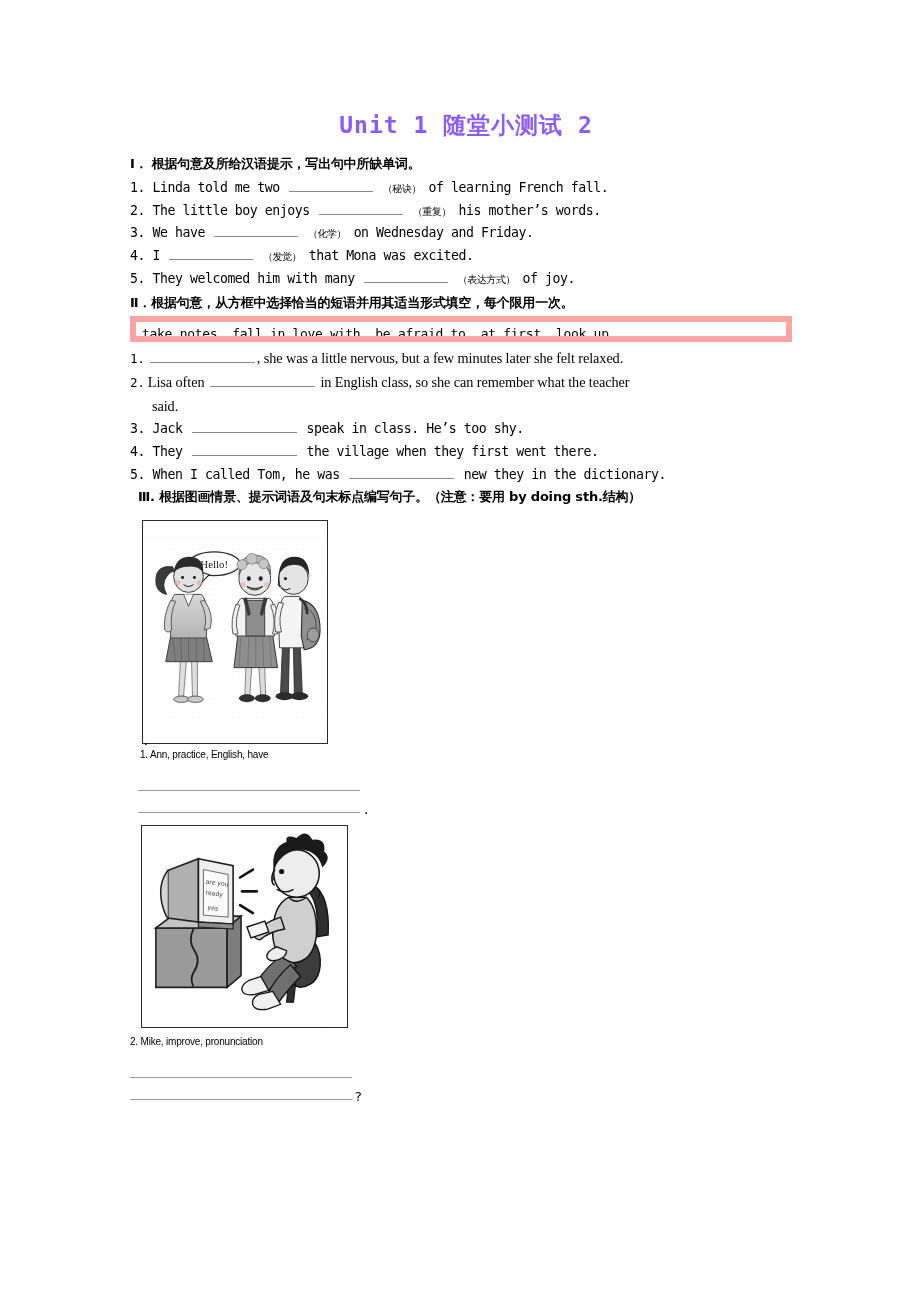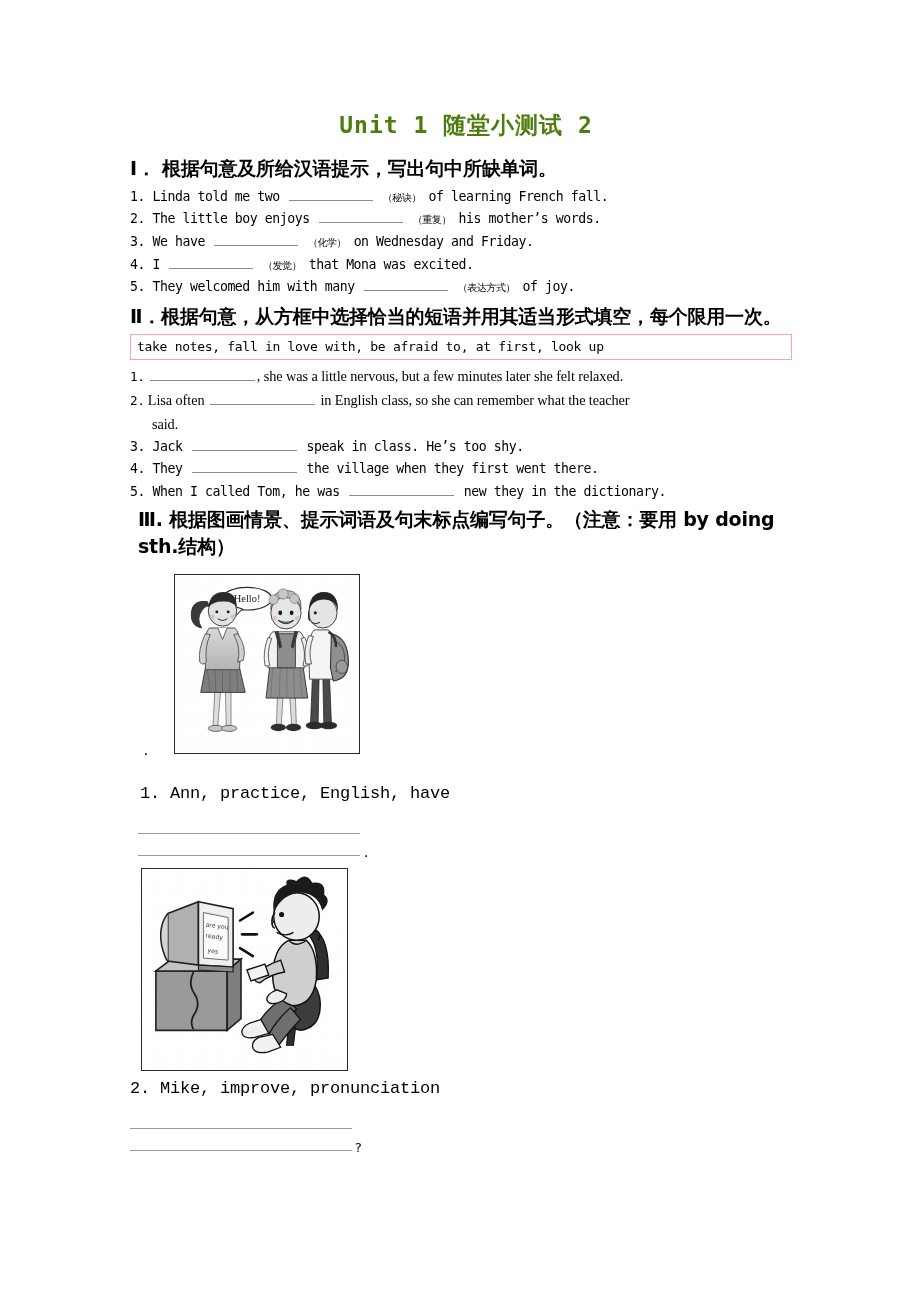--- a/index.html
+++ b/index.html
@@ -24,34 +24,34 @@
   .content {
     position: absolute;
     left: 130px;
     top: 110px;
     width: 662px;
   }
 
   
   .doc-title {
     text-align: center;
-    color: #4d7c0f;
+    color: #8b5cf6;
     font-family: "DejaVu Sans Mono", "Liberation Mono", monospace;
     font-weight: bold;
     font-size: 23px;
     letter-spacing: 1px;
     margin: 0 0 14px 0;
     padding-left: 10px;
   }
 
   
   .sec-head {
     font-family: "DejaVu Sans", "Liberation Sans", sans-serif;
     font-weight: bold;
-    font-size: 19px;
+    font-size: 13px;
     line-height: 1.45;
     margin: 0 0 3px 0;
     letter-spacing: -0.2px;
   }
 
   
   .q {
     font-family: "DejaVu Sans Mono", "Liberation Mono", monospace;
     font-size: 13.2px;
     line-height: 1.72;
@@ -77,58 +77,58 @@
     letter-spacing: -0.1px;
   }
   .q2 .mono {
     font-family: "DejaVu Sans Mono", "Liberation Mono", monospace;
     font-size: 12.6px;
     letter-spacing: -0.4px;
   }
 
   
   .wordbank {
-    border: 1px solid #fca5a5;
+    border: 6px solid #fca5a5;
     box-sizing: border-box;
     height: 26px;
     line-height: 24px;
     padding: 0 6px;
     margin: 3px 0 4px 0;
     font-family: "DejaVu Sans Mono", "Liberation Mono", monospace;
     font-size: 13px;
     letter-spacing: -0.3px;
     white-space: nowrap;
     overflow: hidden;
   }
 
   
   .fig-wrap { position: relative; }
   .fig {
     border: 1.5px solid #2b2b2b;
     background: #fefefe;
     box-sizing: border-box;
     position: relative;
   }
-  .fig-1 { width: 186px; height: 180px; margin: 13px 0 0 44px; }
+  .fig-1 { width: 186px; height: 224px; margin: 13px 0 0 12px; }
   .fig-2 { width: 207px; height: 203px; margin: 12px 0 0 11px; }
   .fig svg { display: block; width: 100%; height: 100%; }
   .dot-after {
     position: absolute;
     left: 12px;
     bottom: -4px;
     font-family: "DejaVu Sans Mono", monospace;
     font-size: 13px;
   }
 
   
   .prompt {
-    font-family: Liberation Mono, monospace;
-    font-size: 17px;
+    font-family: Liberation Sans, sans-serif;
+    font-size: 10px;
     letter-spacing: -0.2px;
-    margin: 30px 0 0 10px;
+    margin: 5px 0 0 10px;
   }
   .wline {
     width: 222px;
     border-bottom: 1px solid #9b9b9b;
     height: 21px;
     margin-left: 8px;
     position: relative;
   }
   .wline.first { margin-top: 9px; }
   .wline .endmark {

